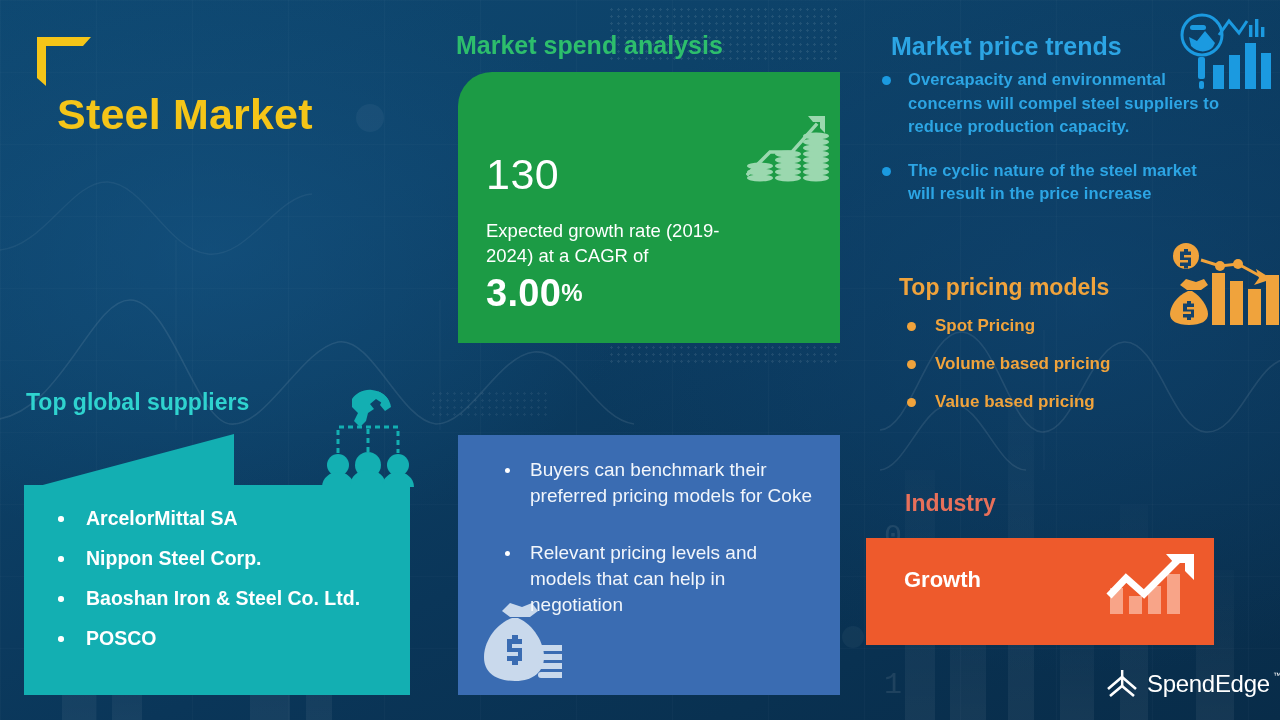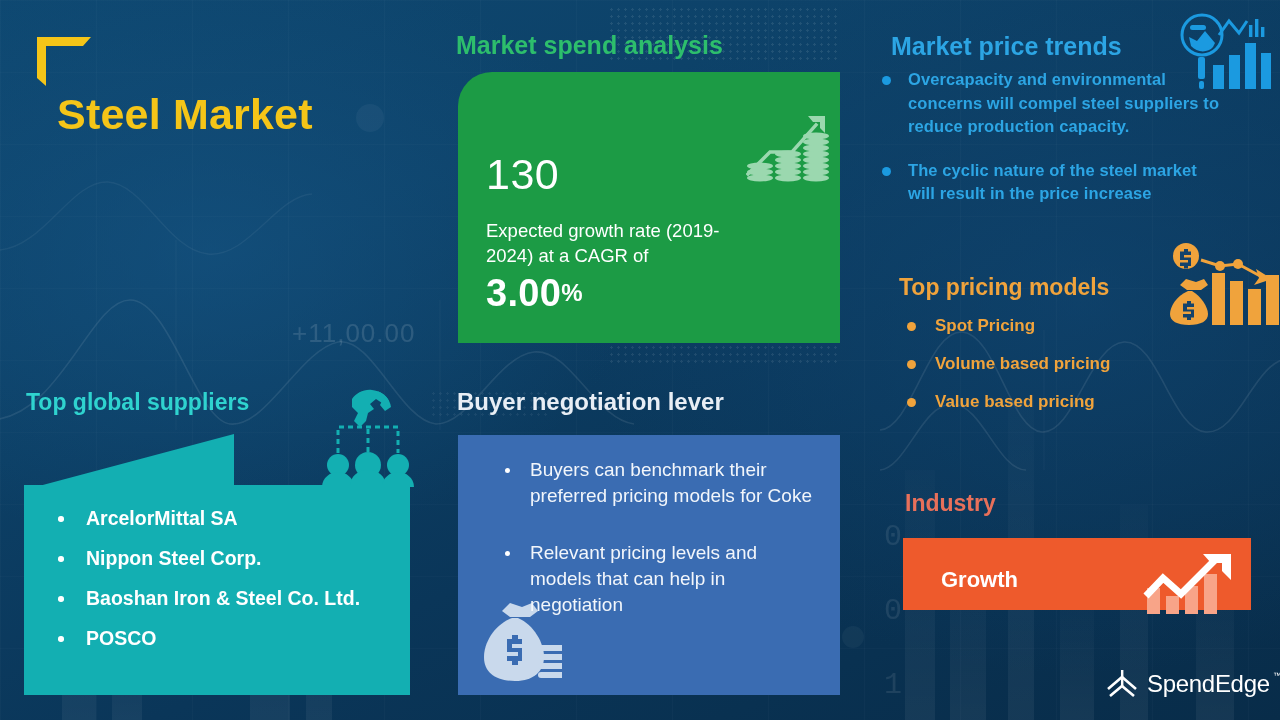--- a/index.html
+++ b/index.html
@@ -153,21 +153,21 @@
     font-size:17px; line-height:22px; font-weight:700; color:#F0A33C;
   }
   #models-list li:before {
     content:""; position:absolute; left:5px; top:7px;
     width:9px; height:9px; border-radius:50%; background:#F0A33C;
   }
   #moneybag-decline-icon { position:absolute; left:1168px; top:243px; width:112px; height:82px; }
 
   
   #growth-bar {
-    position:absolute; left:903px; top:538px; width:348px; height:72px;
+    position:absolute; left:866px; top:538px; width:348px; height:107px;
     background:#EE5A2C;
   }
   #growth-label {
     position:absolute; left:38px; top:29px;
     font-size:22px; font-weight:700; color:#fff;
   }
   #growth-trend-icon { position:absolute; left:240px; top:14px; width:92px; height:62px; }
 
   
   #logo { position:absolute; left:1106px; top:666px; width:152px; height:36px; display:flex; align-items:center; }
@@ -201,21 +201,20 @@
     <i style="left:1196px;width:38px; height:150px;"></i>
   </div>
 
   <div class="bg-glow" style="left:356px; top:104px; width:28px; height:28px; background:rgba(255,255,255,.045);"></div>
   <div class="bg-glow" style="left:842px; top:626px; width:22px; height:22px; background:rgba(255,255,255,.04);"></div>
 
   <div class="bg-dots" style="left:608px; top:6px; width:230px; height:58px; opacity:.55;"></div>
   <div class="bg-dots" style="left:608px; top:330px; width:232px; height:36px; opacity:.5;"></div>
   <div class="bg-dots" style="left:430px; top:390px; width:120px; height:26px; opacity:.35;"></div>
 
-  <div class="bg-num" style="left:292px; top:318px;">+11,00.00</div>
 
   <div class="bg-bin" style="left:884px; top:500px; line-height:74px;">0<br>0<br>1</div>
 
   <svg class="bg-layer" viewBox="0 0 1280 720" preserveAspectRatio="none">
     <g fill="none" stroke="#ffffff" stroke-opacity="0.09" stroke-width="1.6">
       <path d="M-10,420 C60,418 90,300 130,300 C170,300 196,420 230,424 C266,428 300,350 338,342
                C372,336 400,420 436,424"></path>
       <path d="M436,424 C470,424 498,356 534,352 C570,348 596,420 634,424"></path>
       <path d="M880,430 C912,428 928,330 962,332 C996,334 1010,430 1042,432 C1074,434 1090,344 1124,342
                C1158,340 1172,430 1206,432 C1240,434 1254,360 1290,358"></path>
@@ -301,21 +300,20 @@
 
   <div id="supp-panel">
     <ul id="supp-list">
       <li>ArcelorMittal SA</li>
       <li>Nippon Steel Corp.</li>
       <li>Baoshan Iron &amp; Steel Co. Ltd.</li>
       <li>POSCO</li>
     </ul>
   </div>
 
-  <div class="sec-head" id="head-buyer">Buyer negotiation lever</div>
 
   <div id="buyer-panel">
     <svg id="moneybag-icon" viewBox="0 0 80 82">
       <g fill="#C9D9EC">
         <path d="M20,10 L28,2 L40,6 L50,2 L56,10 L48,16 L28,16 Z"></path>
         <path d="M30,17 C12,24 2,42 2,56 C2,72 14,80 33,80 C52,80 62,70 62,56 C62,42 52,24 36,17 Z"></path>
       </g>
       <g fill="#3A6CB2">
         <path d="M30,34 h6 v4 h4 v5 h-10 v4 h10 v13 h-4 v4 h-6 v-4 h-5 v-5 h11 v-4 h-11 v-13 h5 z"></path>
       </g>

